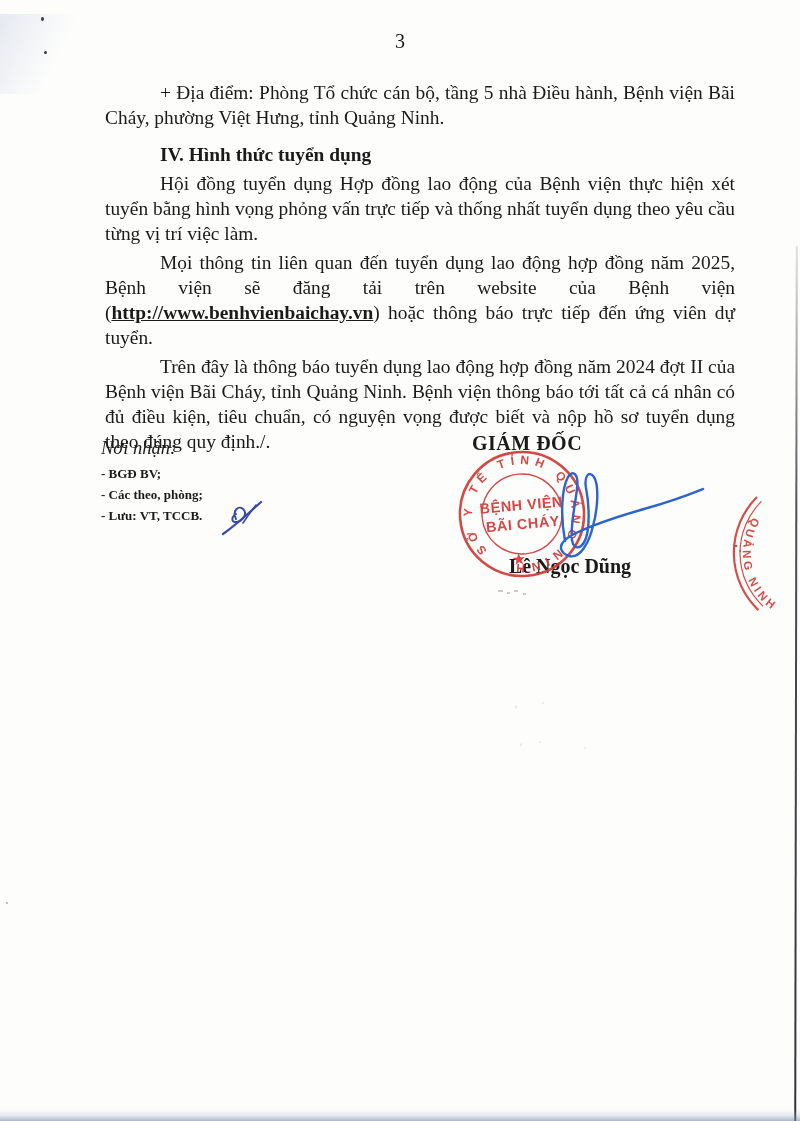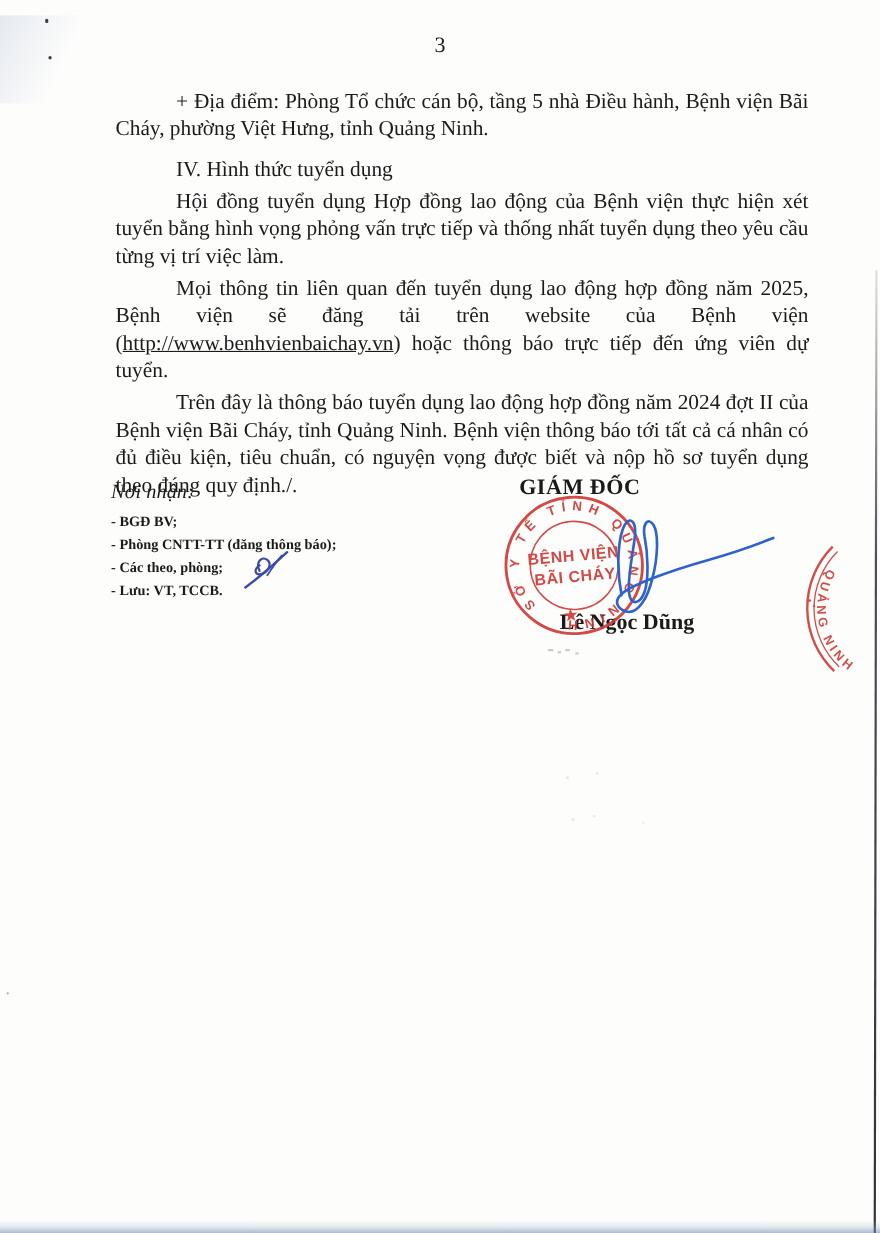--- a/index.html
+++ b/index.html
@@ -13,22 +13,22 @@
     position:absolute;top:30px;left:0;width:800px;text-align:center;
     font-size:20px;
   }
   .doc{
     position:absolute;left:101px;top:76px;width:638px;
     font-size:19.4px;line-height:25px;text-align:justify;
   }
   .doc p{margin:4px;text-indent:55px;}
   .p-loc{margin-bottom:12px !important;}
   .p-notice{margin-bottom:3px !important;}
-  .heading{font-weight:normal;}
-  .weblink{color:inherit;text-decoration:underline;}
+  .heading{font-weight:bold;}
+  .weblink{color:inherit;text-decoration:underline;font-weight:bold;}
   .recipients{
     position:absolute;left:101px;top:438px;width:300px;
   }
   .recipients-label{font-size:18.5px;font-weight:normal;font-style:italic;margin-bottom:4px;}
   .recipient-item{font-size:13px;line-height:21px;font-weight:bold;}
   .director-title{
     position:absolute;left:472px;top:432px;width:220px;
     font-size:20px;font-weight:bold;letter-spacing:.5px;
   }
   .signer-name{
@@ -65,21 +65,20 @@
   <p class="p-loc">+ Địa điểm: Phòng Tổ chức cán bộ, tầng 5 nhà Điều hành, Bệnh viện Bãi Cháy, phường Việt Hưng, tỉnh Quảng Ninh.</p>
   <p class="heading">IV. Hình thức tuyển dụng</p>
   <p>Hội đồng tuyển dụng Hợp đồng lao động của Bệnh viện thực hiện xét tuyển bằng hình vọng phỏng vấn trực tiếp và thống nhất tuyển dụng theo yêu cầu từng vị trí việc làm.</p>
   <p><span>Mọi thông tin liên quan đến tuyển dụng lao động hợp đồng năm 2025, Bệnh viện sẽ đăng tải trên website của Bệnh viện (</span><a class="weblink">http://www.benhvienbaichay.vn</a><span>) hoặc thông báo trực tiếp đến ứng viên dự tuyển.</span></p>
   <p>Trên đây là thông báo tuyển dụng lao động hợp đồng năm 2024 đợt II của Bệnh viện Bãi Cháy, tỉnh Quảng Ninh. Bệnh viện thông báo tới tất cả cá nhân có đủ điều kiện, tiêu chuẩn, có nguyện vọng được biết và nộp hồ sơ tuyển dụng theo đúng quy định./.</p>
 </div>
 
 <div class="recipients">
   <div class="recipients-label">Nơi nhận:</div>
   <div class="recipient-item">- BGĐ BV;</div>
-  <div class="recipient-item">- Phòng CNTT-TT (đăng thông báo);</div>
   <div class="recipient-item">- Các theo, phòng;</div>
   <div class="recipient-item">- Lưu: VT, TCCB.</div>
 </div>
 
 <div class="director-title">GIÁM ĐỐC</div>
 <div class="signer-name">Lê Ngọc Dũng</div>
 
 <svg class="overlay" width="800" height="1121" viewBox="0 0 800 1121">
   <defs>
     <path id="ringPath" d="M -35.4,35.4 A 50,50 0 1 1 35.4,35.4 A 50,50 0 0 1 -35.4,35.4" fill="none"></path>

